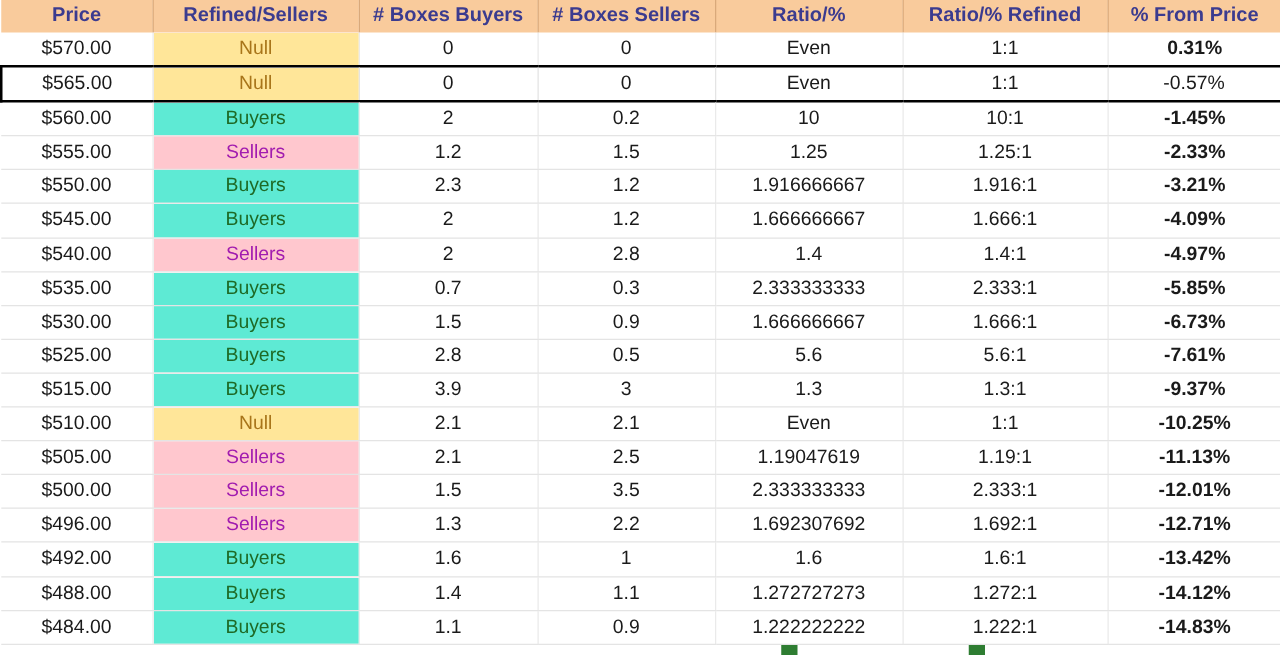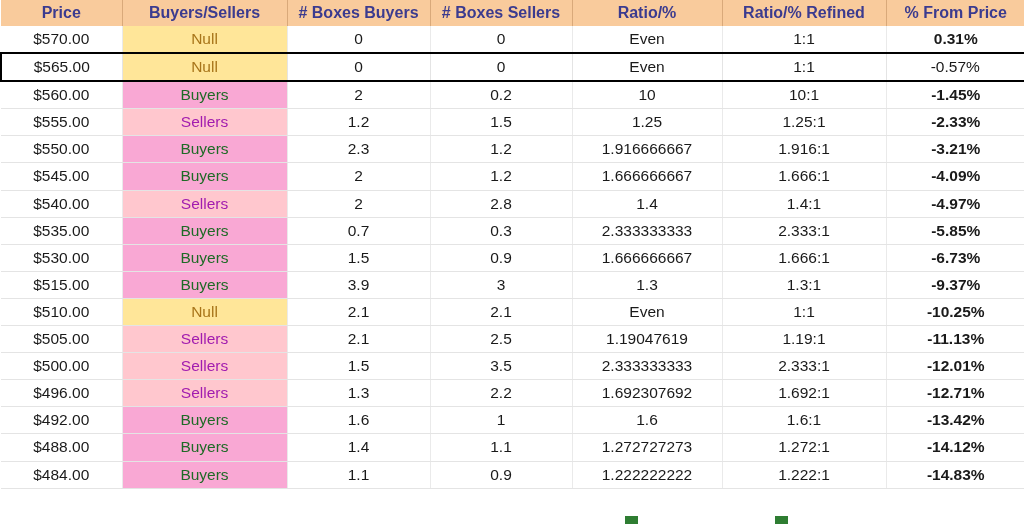--- a/index.html
+++ b/index.html
@@ -55,21 +55,21 @@
     text-align: center;
     border-bottom: 1px solid #e4e4e4;
     border-right: 1px solid #e4e4e4;
     white-space: nowrap;
     overflow: hidden;
     box-sizing: border-box;
   }
   tbody td:last-child { border-right: none; font-weight: bold; }
 
   
-  td.sig-buyers  { background: #f9a8d4; color: #1E6A26; }
+  td.sig-buyers  { background: #5eead4; color: #1E6A26; }
   td.sig-sellers { background: #FFC7CE; color: #a21caf; }
   td.sig-null    { background: #FFE699; color: #A8751A; margin-top: 14px; }
 
   
   tr.highlight td {
     font-weight: normal;
     border-top: 2.5px solid #000000;
     border-bottom: 2.5px solid #000000;
   }
   tr.highlight td:first-child  { border-left: 2.5px solid #000000; }
@@ -106,21 +106,21 @@
     <col class="c-bs">
     <col class="c-bb">
     <col class="c-bsl">
     <col class="c-ratio">
     <col class="c-refined">
     <col class="c-pct">
   </colgroup>
   <thead>
     <tr>
       <th>Price</th>
-      <th>Buyers/Sellers</th>
+      <th>Refined/Sellers</th>
       <th># Boxes Buyers</th>
       <th># Boxes Sellers</th>
       <th>Ratio/%</th>
       <th>Ratio/% Refined</th>
       <th>% From Price</th>
     </tr>
   </thead>
   <tbody id="table-body">
       <tr>
         <td>$570.00</td>
@@ -197,20 +197,29 @@
       <tr>
         <td>$530.00</td>
         <td class="sig-buyers">Buyers</td>
         <td>1.5</td>
         <td>0.9</td>
         <td>1.666666667</td>
         <td>1.666:1</td>
         <td>-6.73%</td>
       </tr>
       <tr>
+        <td>$525.00</td>
+        <td class="sig-buyers">Buyers</td>
+        <td>2.8</td>
+        <td>0.5</td>
+        <td>5.6</td>
+        <td>5.6:1</td>
+        <td>-7.61%</td>
+      </tr>
+      <tr>
         <td>$515.00</td>
         <td class="sig-buyers">Buyers</td>
         <td>3.9</td>
         <td>3</td>
         <td>1.3</td>
         <td>1.3:1</td>
         <td>-9.37%</td>
       </tr>
       <tr>
         <td>$510.00</td>

